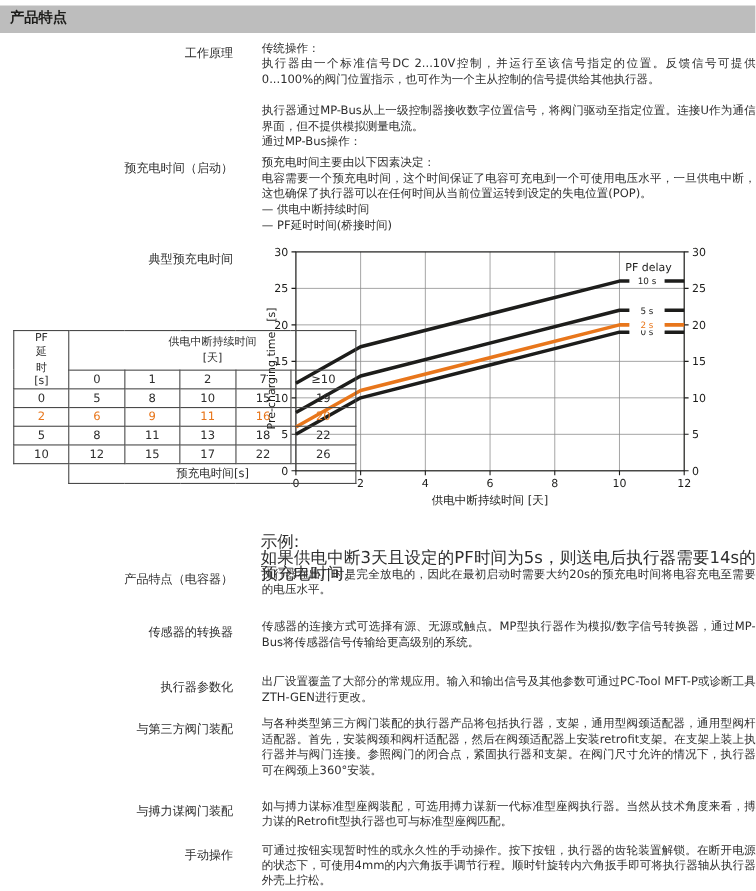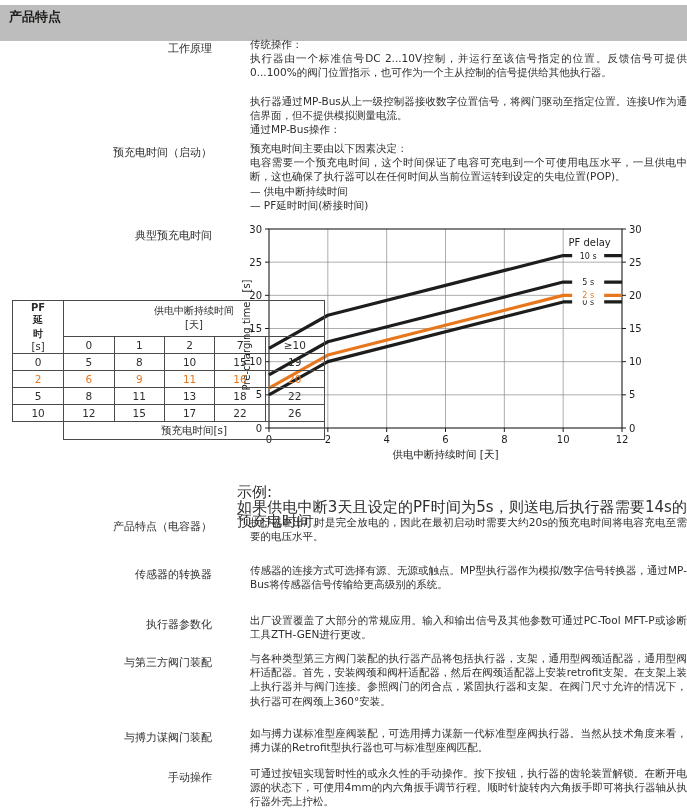--- a/index.html
+++ b/index.html
@@ -5,47 +5,47 @@
   * { box-sizing: border-box; margin: 0; padding: 0; }
   html,body { background:#ffffff; }
   body {
     width: 687px; height: 810px;
     font-family: "DejaVu Sans", "Liberation Sans", sans-serif;
     color: #2e2e2e;
   }
   .page { position: relative; width: 687px; height: 810px; overflow: hidden; background:#fff; }
 
   .header-bar {
-    position: absolute; top: 5px; left: 0; right: 0; height: 36px;
+    position: absolute; top: 5px; left: 0; right: 0; height: 25px;
     background: var(--gray, #bdbdbd);
     line-height: 23px; padding-left: 9px;
     font-size: 13px; font-weight: bold; color: #1d1d1b;
   }
 
   .row { position: absolute; left: 0; width: 687px; display: flex; align-items: flex-start; }
   .label-col { flex: 0 0 212px; width: 212px; text-align: right; }
   .label { font-size: 11px; font-weight: normal; color: #2e2e2e; line-height: 14px; }
-  .content-col { flex: 1 1 auto; margin-left: 38px; font-size: 10.5px; line-height: 14.2px; text-align: justify; }
+  .content-col { flex: 1 1 auto; margin-left: 26px; font-size: 10.5px; line-height: 14.2px; text-align: justify; }
   .content-col p { margin: 0; }
   .spacer { height: 14px; }
 
   
   .chart-content { margin-left: 25px; padding-right: 0; }
   #chart-box { width: 450px; height: 242px; }
   .example { margin-top: 19px; font-size: 15px; line-height: 14.5px; }
 
   
   .pf-table {
     position: absolute; left: 12px; top: 76px;
     border-collapse: collapse; font-size: 10.5px; color: #2e2e2e;
     text-align: center;
   }
   .pf-table td { border: 1px solid #4a4a4a; width: 31px; height: 17px; padding: 1px 18px; }
   .pf-table td.corner { width: 50px; font-size: 10px; }
-  .pf-table td.corner .l1 { font-weight: bold; }
+  .pf-table td.corner .l1 { font-weight: normal; }
   .pf-table td.spanh { font-size: 10px; height: 30px; }
   .pf-table tr.subhead td { height: 15px; }
   .pf-table tr.hl td { color: var(--orange, #e8761b); }
   .pf-table td.noborder { border: none; }
   .pf-table tr.tfoot td { height: 18px; }
 
   svg text { font-family: "DejaVu Sans", "Liberation Sans", sans-serif; }
 </style>
 </head>
 <body>

